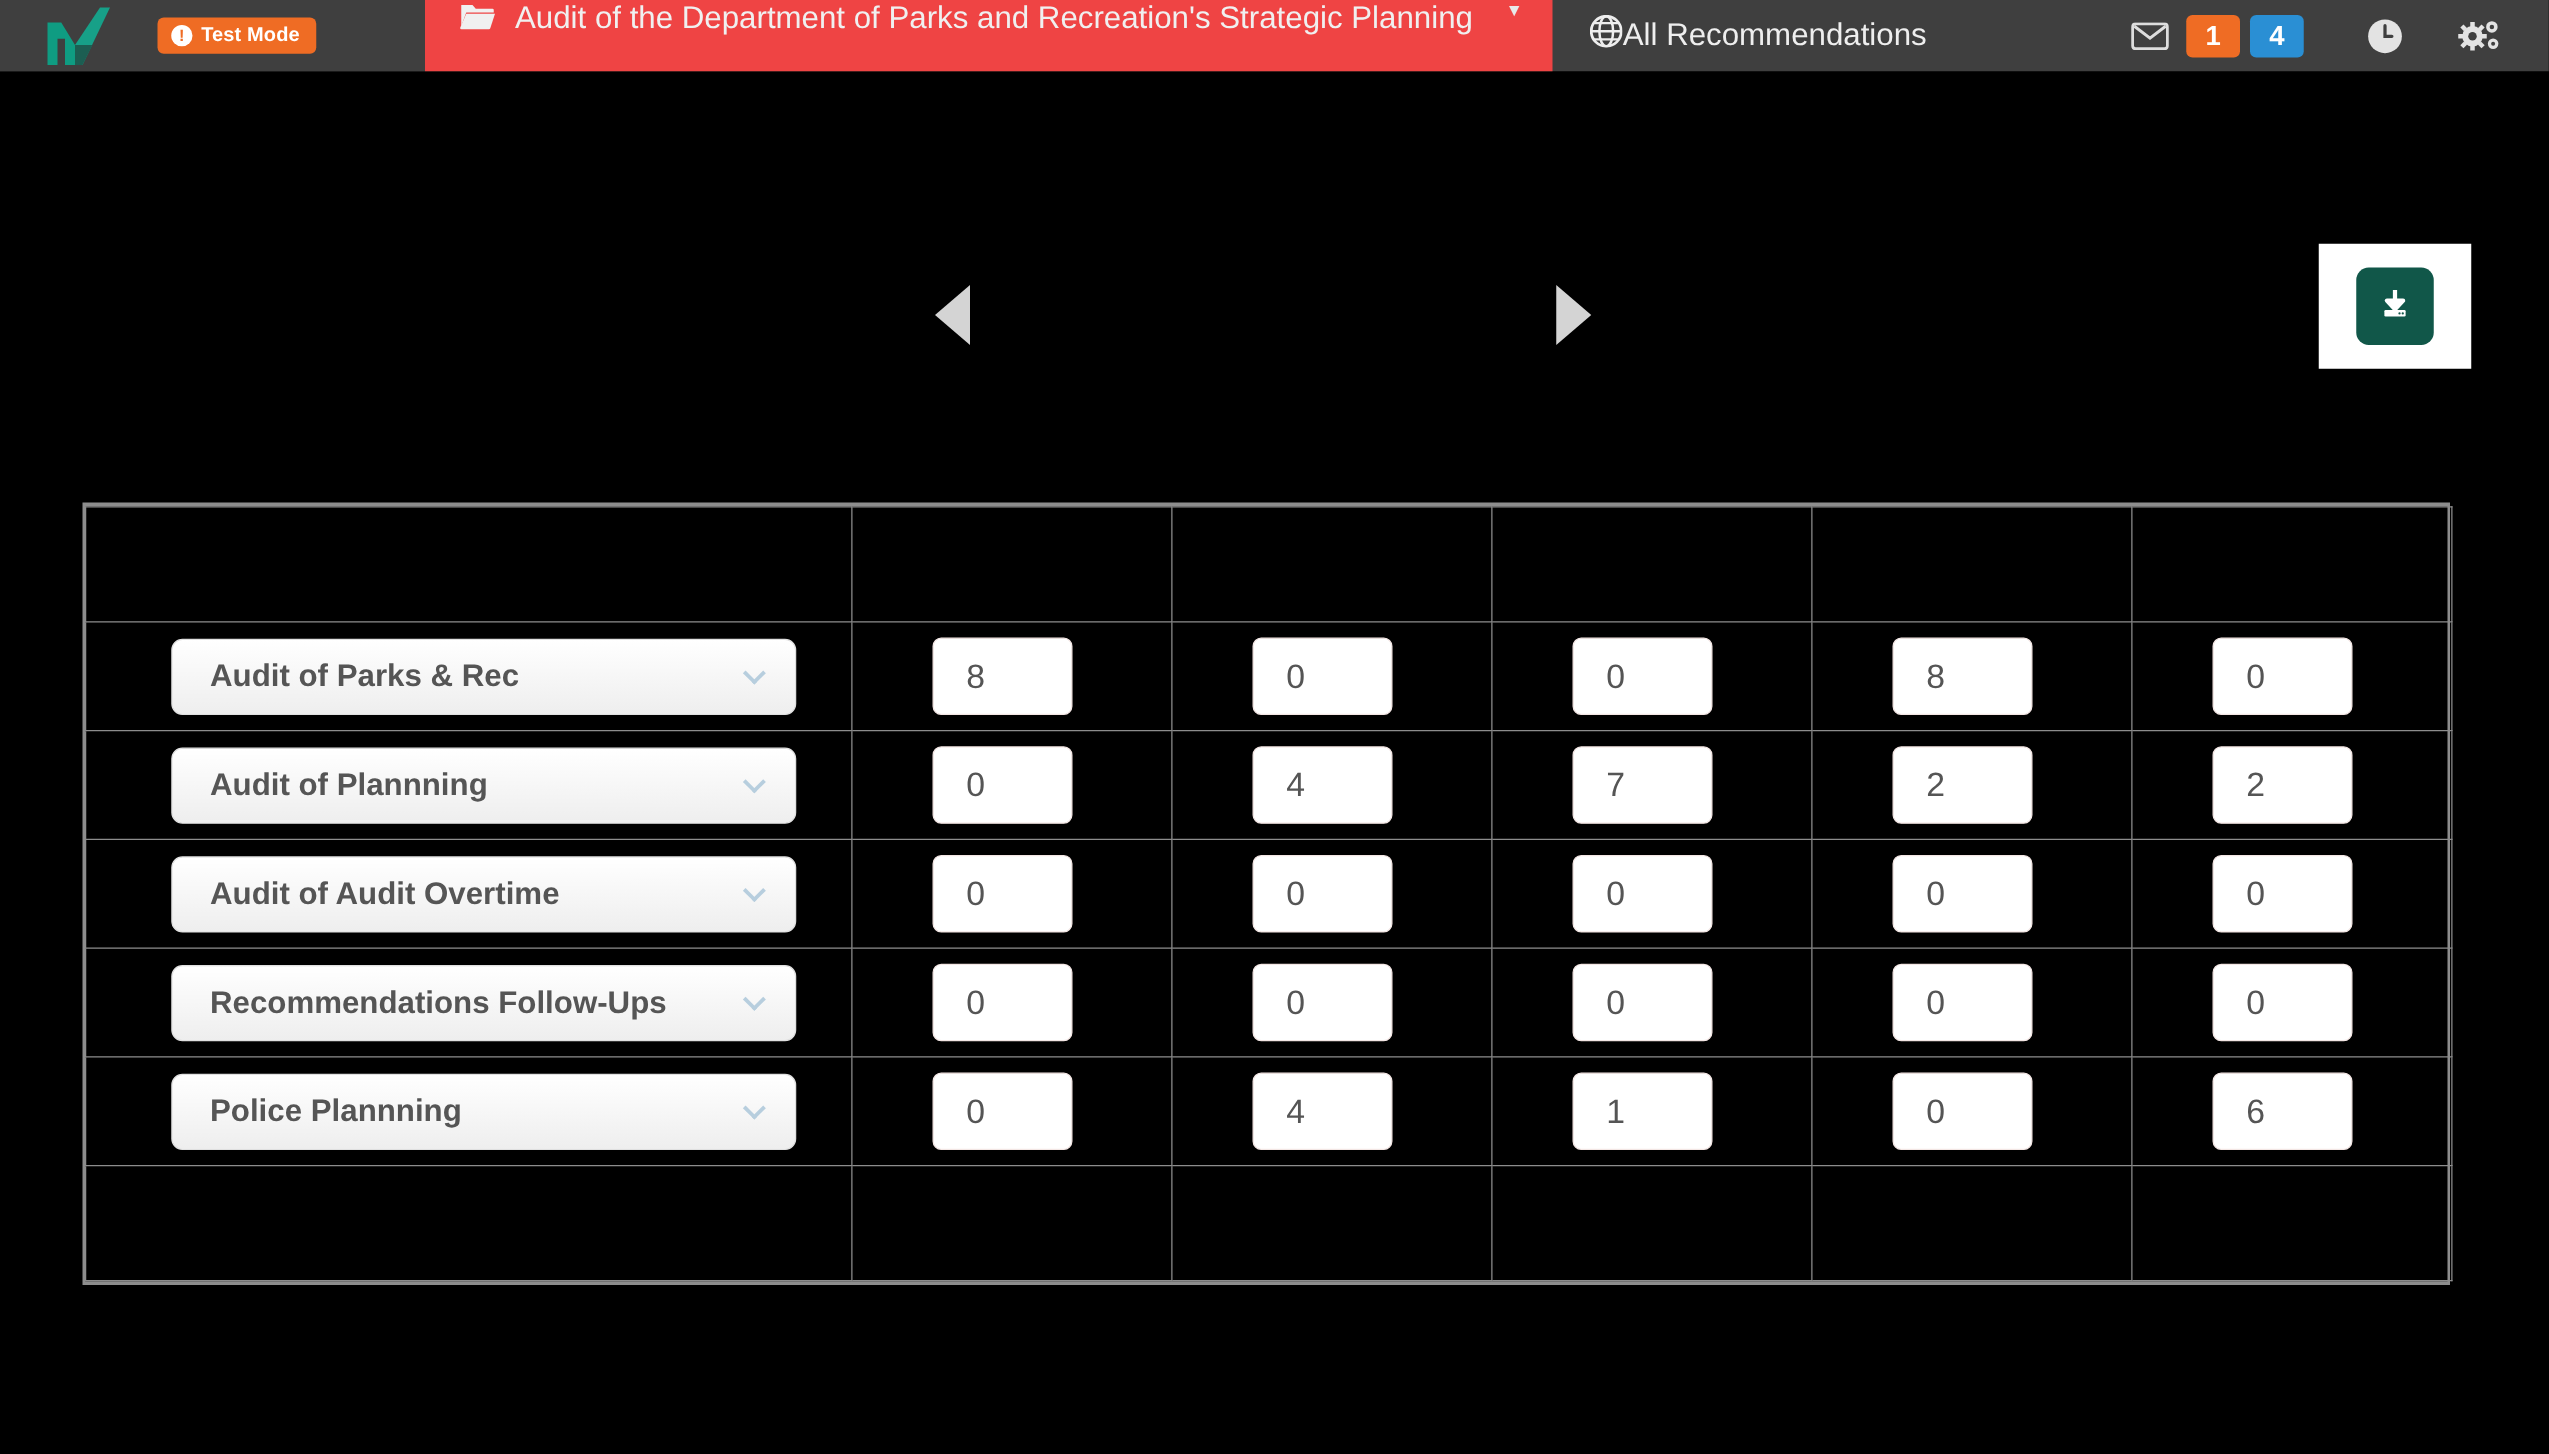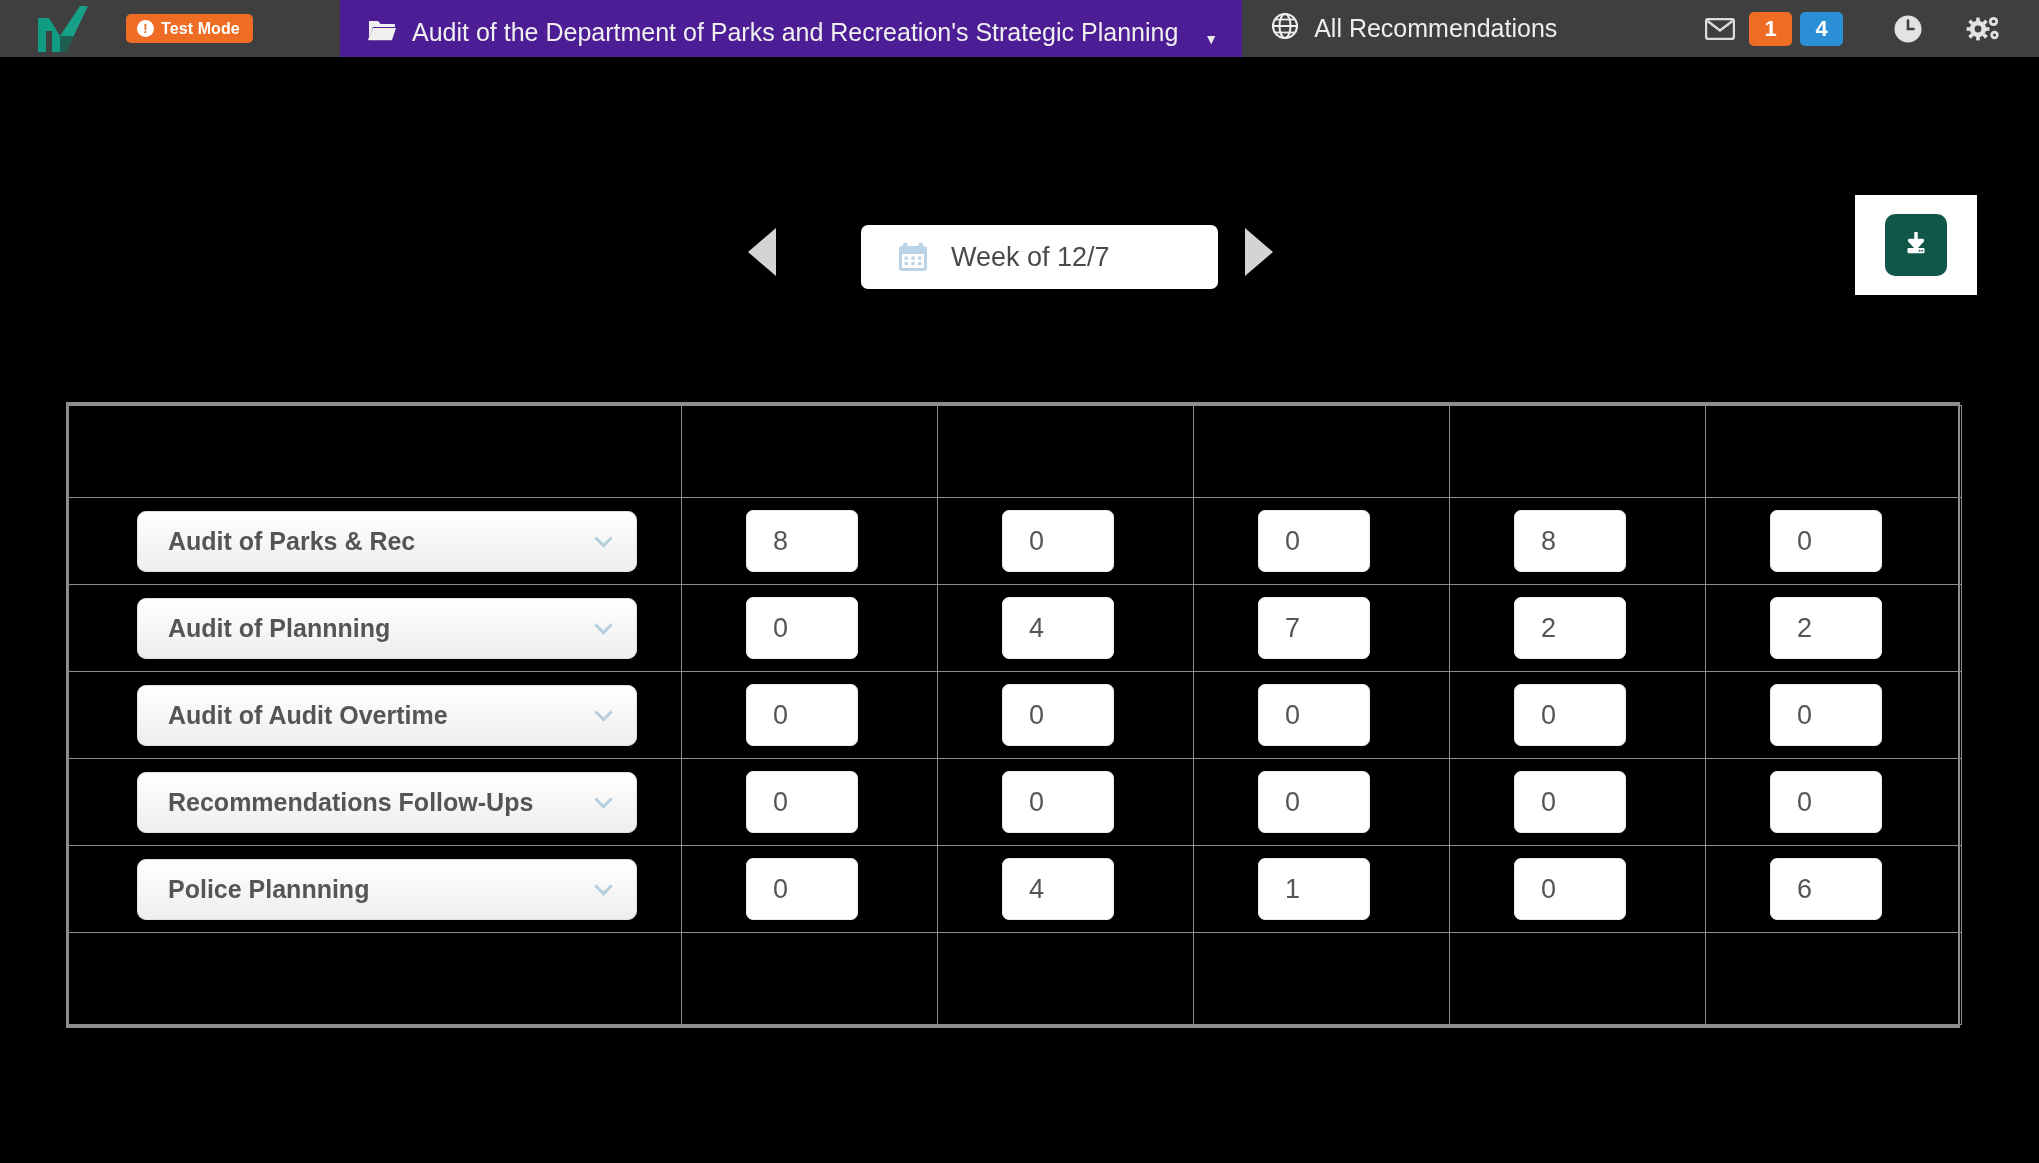--- a/index.html
+++ b/index.html
@@ -45,36 +45,36 @@
   .excl-icon {
     width: 17px; height: 17px; border-radius: 50%;
     background: #fff; color: #ef6c24;
     font-size: 13px; font-weight: bold;
     display: flex; align-items: center; justify-content: center;
     line-height: 1; flex-shrink: 0;
   }
 
   .tab-active {
     height: 57px;
-    background: #4c1d95;
-    display: flex; align-items: flex-end;
-    padding: 0 24px 10px 28px;
+    background: #ef4444;
+    display: flex; align-items: flex-start;
+    padding: 0 24px 0 28px;
     gap: 16px;
     color: #f0f0f0;
     font-size: 25px;
     white-space: nowrap;
     cursor: pointer;
   }
   .tab-caret {
     font-size: 14px; color: #e8e8e8; margin-left: 10px;
   }
 
   .nav-item {
     height: 57px;
-    display: flex; align-items: center; gap: 16px;
+    display: flex; align-items: center; 
     padding: 0 26px 0 30px;
     color: #eee; font-size: 25px; white-space: nowrap;
     cursor: pointer;
   }
 
   .topbar-spacer { flex: 1; }
 
   .topbar-right {
     display: flex; align-items: center; gap: 0;
     padding-right: 38px;
@@ -307,39 +307,20 @@
         <circle cx="29.5" cy="21" r="1.6" fill="#3f3f3f"></circle>
       </svg>
     </span>
   </div>
 </div>
 
 <div class="controls">
 
   <div class="arrow-btn arrow-left"></div>
 
-  <div class="date-box">
-    <span class="cal-icon">
-      <svg width="32" height="32" viewBox="0 0 32 32">
-        <rect x="2" y="5" width="28" height="25" rx="3" fill="#bcd3e6"></rect>
-        <rect x="6" y="1.5" width="4.5" height="7" rx="2" fill="#bcd3e6"></rect>
-        <rect x="21.5" y="1.5" width="4.5" height="7" rx="2" fill="#bcd3e6"></rect>
-        <rect x="5" y="13" width="22" height="14" fill="#ffffff"></rect>
-        <g fill="#bcd3e6">
-          <rect x="7.5" y="15.5" width="3.4" height="3.2"></rect>
-          <rect x="14.3" y="15.5" width="3.4" height="3.2"></rect>
-          <rect x="21.1" y="15.5" width="3.4" height="3.2"></rect>
-          <rect x="7.5" y="21" width="3.4" height="3.2"></rect>
-          <rect x="14.3" y="21" width="3.4" height="3.2"></rect>
-          <rect x="21.1" y="21" width="3.4" height="3.2"></rect>
-        </g>
-      </svg>
-    </span>
-    <span class="date-text">Week of 12/7</span>
-  </div>
 
   <div class="arrow-btn arrow-right"></div>
 
 
   <div class="dl-panel">
     <div class="dl-button">
       <span>
         <svg width="30" height="30" viewBox="0 0 30 30">
           <path d="M15,4 V15.5 M15,19.5 L8.5,12.5 H21.5 Z" fill="#fff" stroke="#fff" stroke-width="3.4" stroke-linejoin="round"></path>
           <rect x="6.5" y="20" width="17" height="5.2" rx="1" fill="#fff"></rect>

